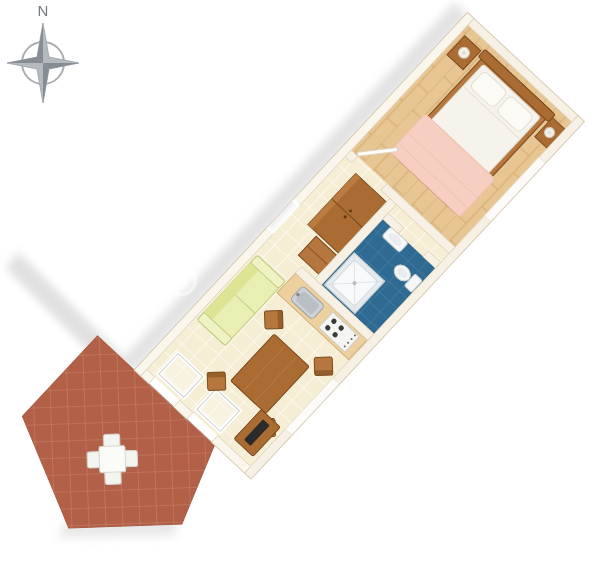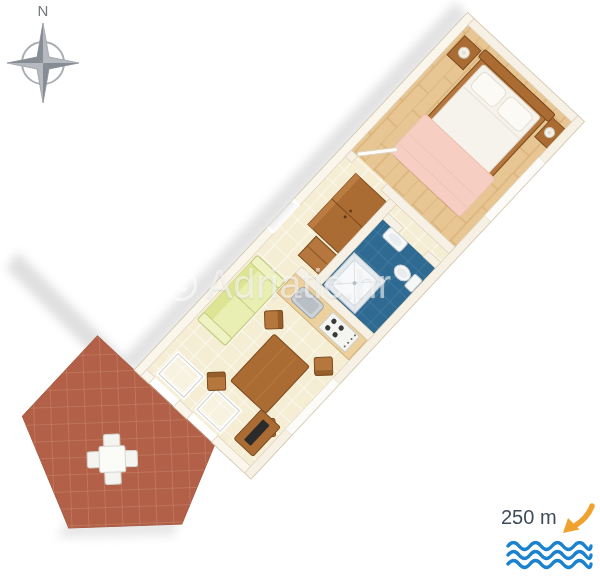--- a/index.html
+++ b/index.html
@@ -250,29 +250,16 @@
     <polygon fill="var(--compass-dark)" points="79,63 49,69 43,63"></polygon>
     <polygon fill="var(--compass-dark)" points="7,63 37,57 43,63"></polygon>
   </svg>
 
   <div id="watermark">
     <svg width="36" height="36" viewBox="0 0 36 36">
       <circle cx="18" cy="18" r="14.5" fill="none" stroke="rgba(255,255,255,.55)" stroke-width="3"></circle>
       <path d="M9,14.5 q3.5,-4 7,0 t7,0" fill="none" stroke="rgba(255,255,255,.55)" stroke-width="2.4" stroke-linecap="round"></path>
       <path d="M9,21.5 q3.5,-4 7,0 t7,0" fill="none" stroke="rgba(255,255,255,.55)" stroke-width="2.4" stroke-linecap="round"></path>
     </svg>
-    <span class="wm-text">Adriatic.hr</span>
   </div>
 
-  <div id="distance">
-    <span class="dist-label">250 m</span>
-    <svg class="arrow-svg" width="38" height="38" viewBox="0 0 38 38">
-      <path d="M35,5 C32,13 27,19 19,24" fill="none" stroke="var(--arrow-orange)" stroke-width="5.5" stroke-linecap="round"></path>
-      <polygon fill="var(--arrow-orange)" points="6,32 22.5,28.5 11,17"></polygon>
-    </svg>
-    <svg class="waves-svg" width="90" height="30" viewBox="0 0 90 30">
-      <path d="M3,5 Q8.5,-2 14,5 T25,5 T36,5 T47,5 T58,5 T69,5 T80,5 T86,5" fill="none" stroke="var(--wave-blue)" stroke-width="3.4" stroke-linecap="round"></path>
-      <path d="M3,14 Q8.5,7 14,14 T25,14 T36,14 T47,14 T58,14 T69,14 T80,14 T86,14" fill="none" stroke="var(--wave-blue)" stroke-width="3.4" stroke-linecap="round"></path>
-      <path d="M3,23 Q8.5,16 14,23 T25,23 T36,23 T47,23 T58,23 T69,23 T80,23 T86,23" fill="none" stroke="var(--wave-blue)" stroke-width="3.4" stroke-linecap="round"></path>
-    </svg>
-  </div>
 
 </div>
 
 </body></html>

